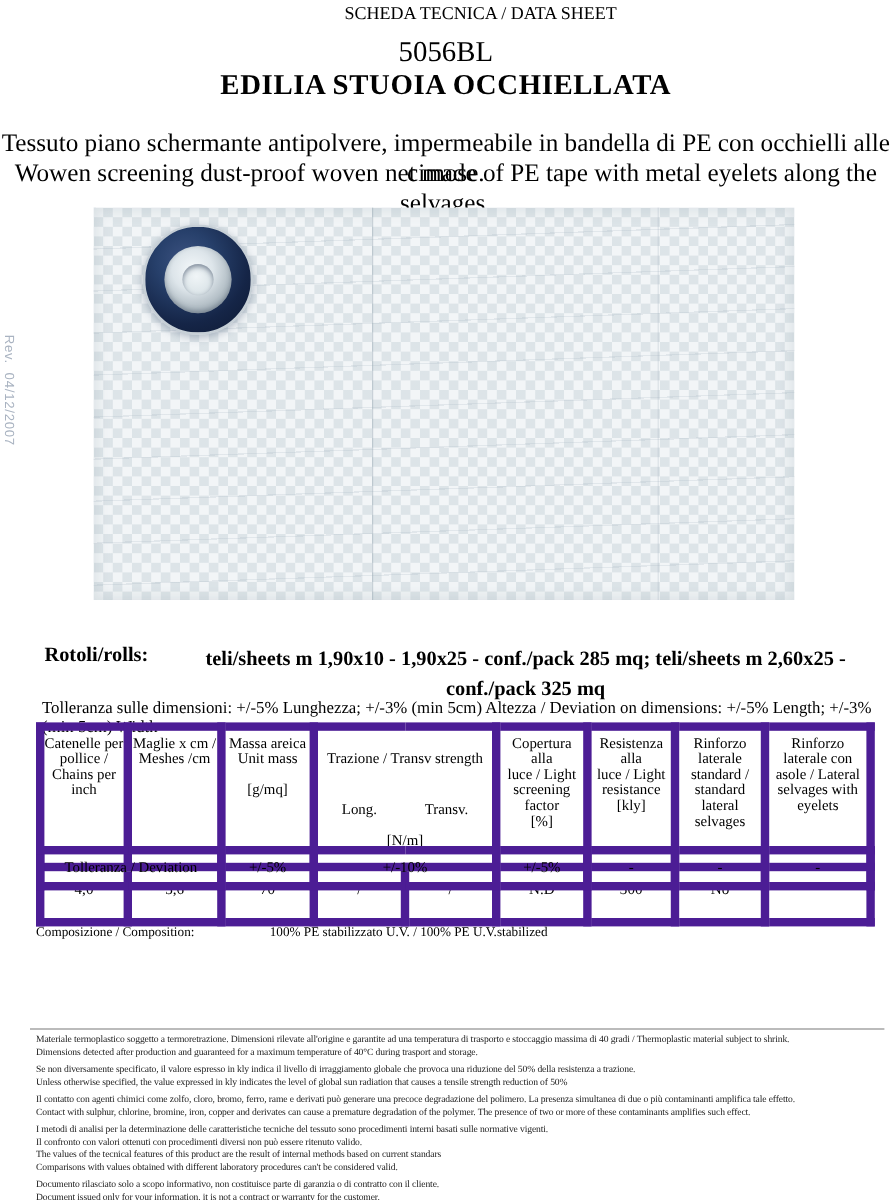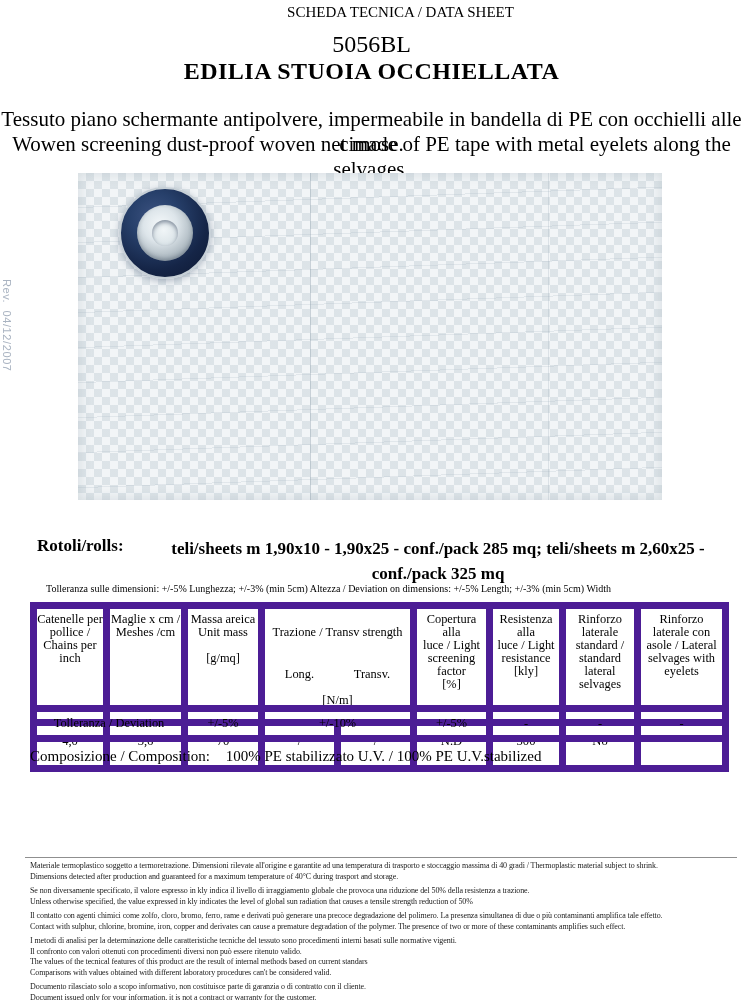--- a/index.html
+++ b/index.html
@@ -44,37 +44,37 @@
   }
   .ey-hole{
     position:absolute;left:31px;top:31px;right:31px;bottom:31px;border-radius:50%;
     background:radial-gradient(circle at 45% 40%, #f0f5f7 0%, #dbe4e8 70%, #c2ced4 100%);
     box-shadow:inset 0 2px 4px rgba(45,60,85,.55);
   }
   
   .rolls{position:absolute;top:536px;left:37px;width:676px;display:flex;font-weight:bold;font-size:17px;}
   .rolls-label{flex:0 0 126px;}
   .rolls-value{flex:1;text-align:center;line-height:25px;}
-  .dimtol{position:absolute;top:583px;left:46px;font-size:10px;}
+  .dimtol{position:absolute;top:583px;left:35px;font-size:14px;}
   
   table{border-collapse:collapse;table-layout:fixed;position:absolute;left:30px;width:692px;}
   .spec{top:602px;}
   .tol{top:705px;}
   th,td{border:7px solid #4c1d95;font-weight:normal;text-align:center;padding:0;overflow:hidden;}
   .spec th{
     vertical-align:top;padding-top:4px;height:64px;
     font-size:12.4px;line-height:13px;white-space:pre-line;
   }
   .spec td{height:31px;vertical-align:top;padding-top:8px;font-size:12.6px;}
   .trz-title{line-height:13px;}
   .trz-sub{display:flex;justify-content:space-around;margin-top:16px;line-height:13px;}
   .trz-unit{line-height:12px;margin-top:0;}
   .tol td{height:23px;font-size:12.4px;vertical-align:middle;}
   
-  .composition{position:absolute;top:748px;left:30px;font-size:15px;}
+  .composition{position:absolute;top:771px;left:30px;font-size:11px;}
   .comp-label{display:inline-block;width:192px;}
   
   .rule{position:absolute;top:857px;left:25px;right:6px;border-top:1px solid #8f8f8f;}
   .footnotes{position:absolute;top:861px;left:30px;width:711px;font-size:8px;line-height:10.5px;color:#1a1a1a;}
   .footnotes p{margin:0 0 4px 0;white-space:pre-line;letter-spacing:-0.1px;}
 </style>
 </head>
 <body>
 
 <div class="page">

